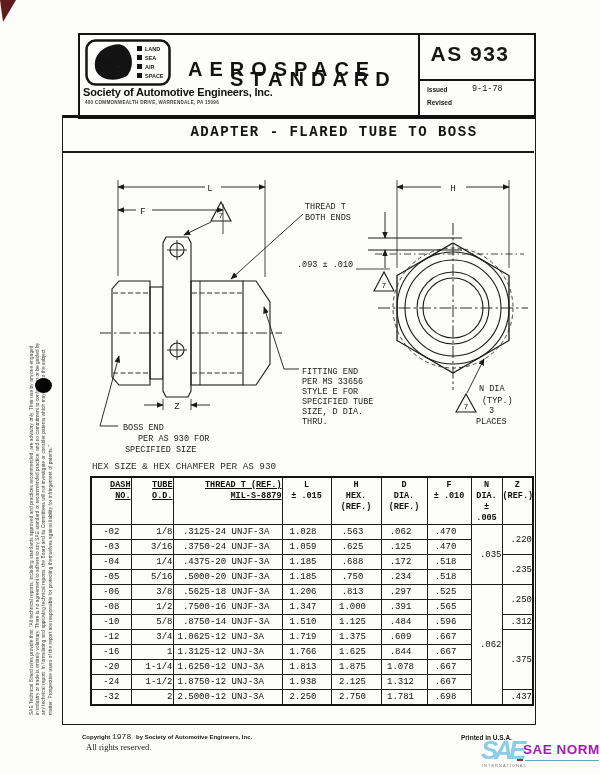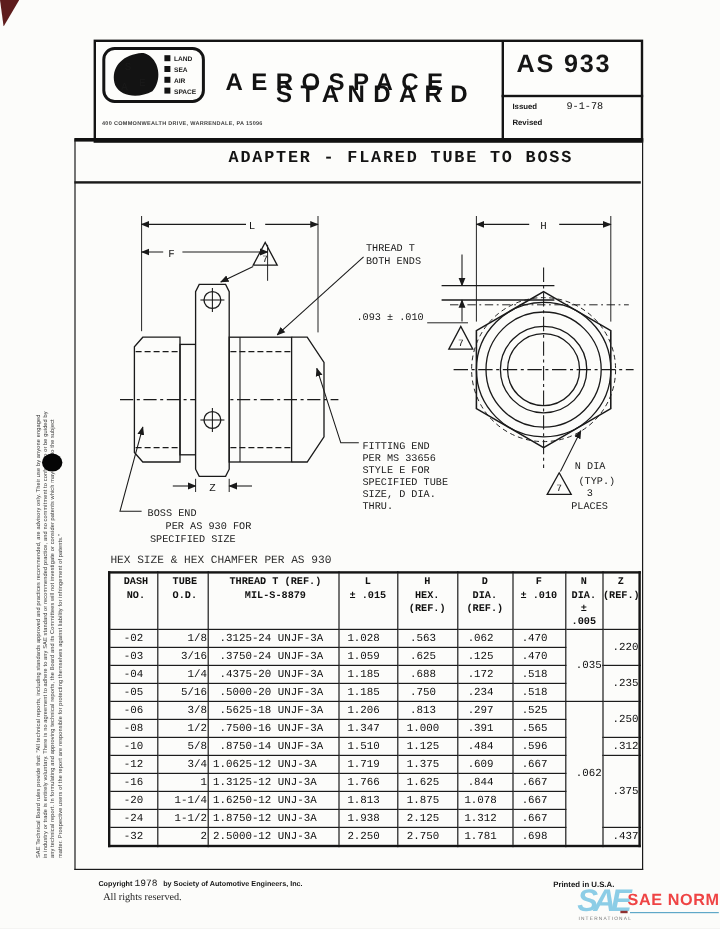--- a/index.html
+++ b/index.html
@@ -37,31 +37,31 @@
   table{border-collapse:collapse;table-layout:fixed;width:442px;
         font-family:"Liberation Mono","DejaVu Sans Mono",monospace;font-size:9px;color:#101010;}
   th,td{border:1px solid #1c1c1c;padding:0;}
   table{border:2px solid #151515;}
   th{height:44px;vertical-align:top;white-space:pre-line;font-weight:600;font-size:8.5px;line-height:11px;padding-top:2px;}
   td{height:14px;line-height:14px;white-space:pre;}
   .c-dash{text-align:center;} .c-tube{text-align:right;}
   .c-thread{text-align:left;padding-left:4px;}
   .c-num{text-align:center;padding-right:7px;}
   .c-mid{text-align:right;}
-  th.h-left{text-align:center;padding-left:4px;}
+  th.h-left{text-align:right;padding-left:4px;text-decoration:underline;}
   
   .copyright-label{left:82px;top:734px;font-size:6px;font-weight:bold;}
   .copyright-year{left:112px;top:732px;font-size:8px;font-family:"Liberation Mono",monospace;}
   .copyright-by{left:136px;top:734px;font-size:6px;font-weight:bold;}
   .rights{left:86px;top:742px;font-size:8.5px;font-family:"Liberation Serif",serif;color:#222;}
   .printed{left:461px;top:734px;font-size:6.5px;font-weight:bold;}
   .wm{left:481px;top:737px;width:119px;height:34px;}
   .wm-sae{position:absolute;left:0;top:0;font-size:26px;line-height:26px;font-weight:bold;font-style:italic;
           letter-spacing:-4px;color:#8ccde6;}
-  .wm-norm{position:absolute;left:42px;top:5px;font-size:13.5px;font-weight:bold;letter-spacing:.5px;color:#ef4444;}
+  .wm-norm{position:absolute;left:42px;top:5px;font-size:13.5px;font-weight:bold;letter-spacing:.5px;color:#a21caf;}
   .wm-line{position:absolute;left:44px;top:23px;width:74px;height:1px;background:#5fa8c8;}
   .wm-tick-l{position:absolute;left:36px;top:22px;width:6px;height:2px;background:#8f3030;}
   .wm-intl{position:absolute;left:1px;top:26px;font-size:4px;letter-spacing:1px;color:#777;}
   svg text{font-family:"Liberation Mono","DejaVu Sans Mono",monospace;fill:#1a1a1a;}
 </style>
 </head>
 <body>
 
 <div class="page">
 
@@ -86,20 +86,21 @@
       <text x="31" y="33" font-size="9" fill="#fff">E</text>
       <rect x="52" y="7" width="5" height="5" fill="#131313"></rect>
       <rect x="52" y="16" width="5" height="5" fill="#131313"></rect>
       <rect x="52" y="25" width="5" height="5" fill="#131313"></rect>
       <rect x="52" y="34" width="5" height="5" fill="#131313"></rect>
       <text x="60" y="12" font-size="5.5" font-weight="bold" style="font-family:'Liberation Sans',sans-serif">LAND</text>
       <text x="60" y="21" font-size="5.5" font-weight="bold" style="font-family:'Liberation Sans',sans-serif">SEA</text>
       <text x="60" y="30" font-size="5.5" font-weight="bold" style="font-family:'Liberation Sans',sans-serif">AIR</text>
       <text x="60" y="39" font-size="5.5" font-weight="bold" style="font-family:'Liberation Sans',sans-serif">SPACE</text>
     </svg>
+    <div class="abs org-name">Society of Automotive Engineers, Inc.</div>
     <div class="abs org-address">400 COMMONWEALTH DRIVE, WARRENDALE, PA  15096</div>
     <div class="abs doc-type1">AEROSPACE</div>
     <div class="abs doc-type2">STANDARD</div>
     <div class="abs hdr-vdiv"></div>
     <div class="abs doc-number">AS 933</div>
     <div class="abs hdr-hdiv"></div>
     <div class="abs issued-label">Issued</div>
     <div class="abs issued-value">9-1-78</div>
     <div class="abs revised-label">Revised</div>
   </div>

